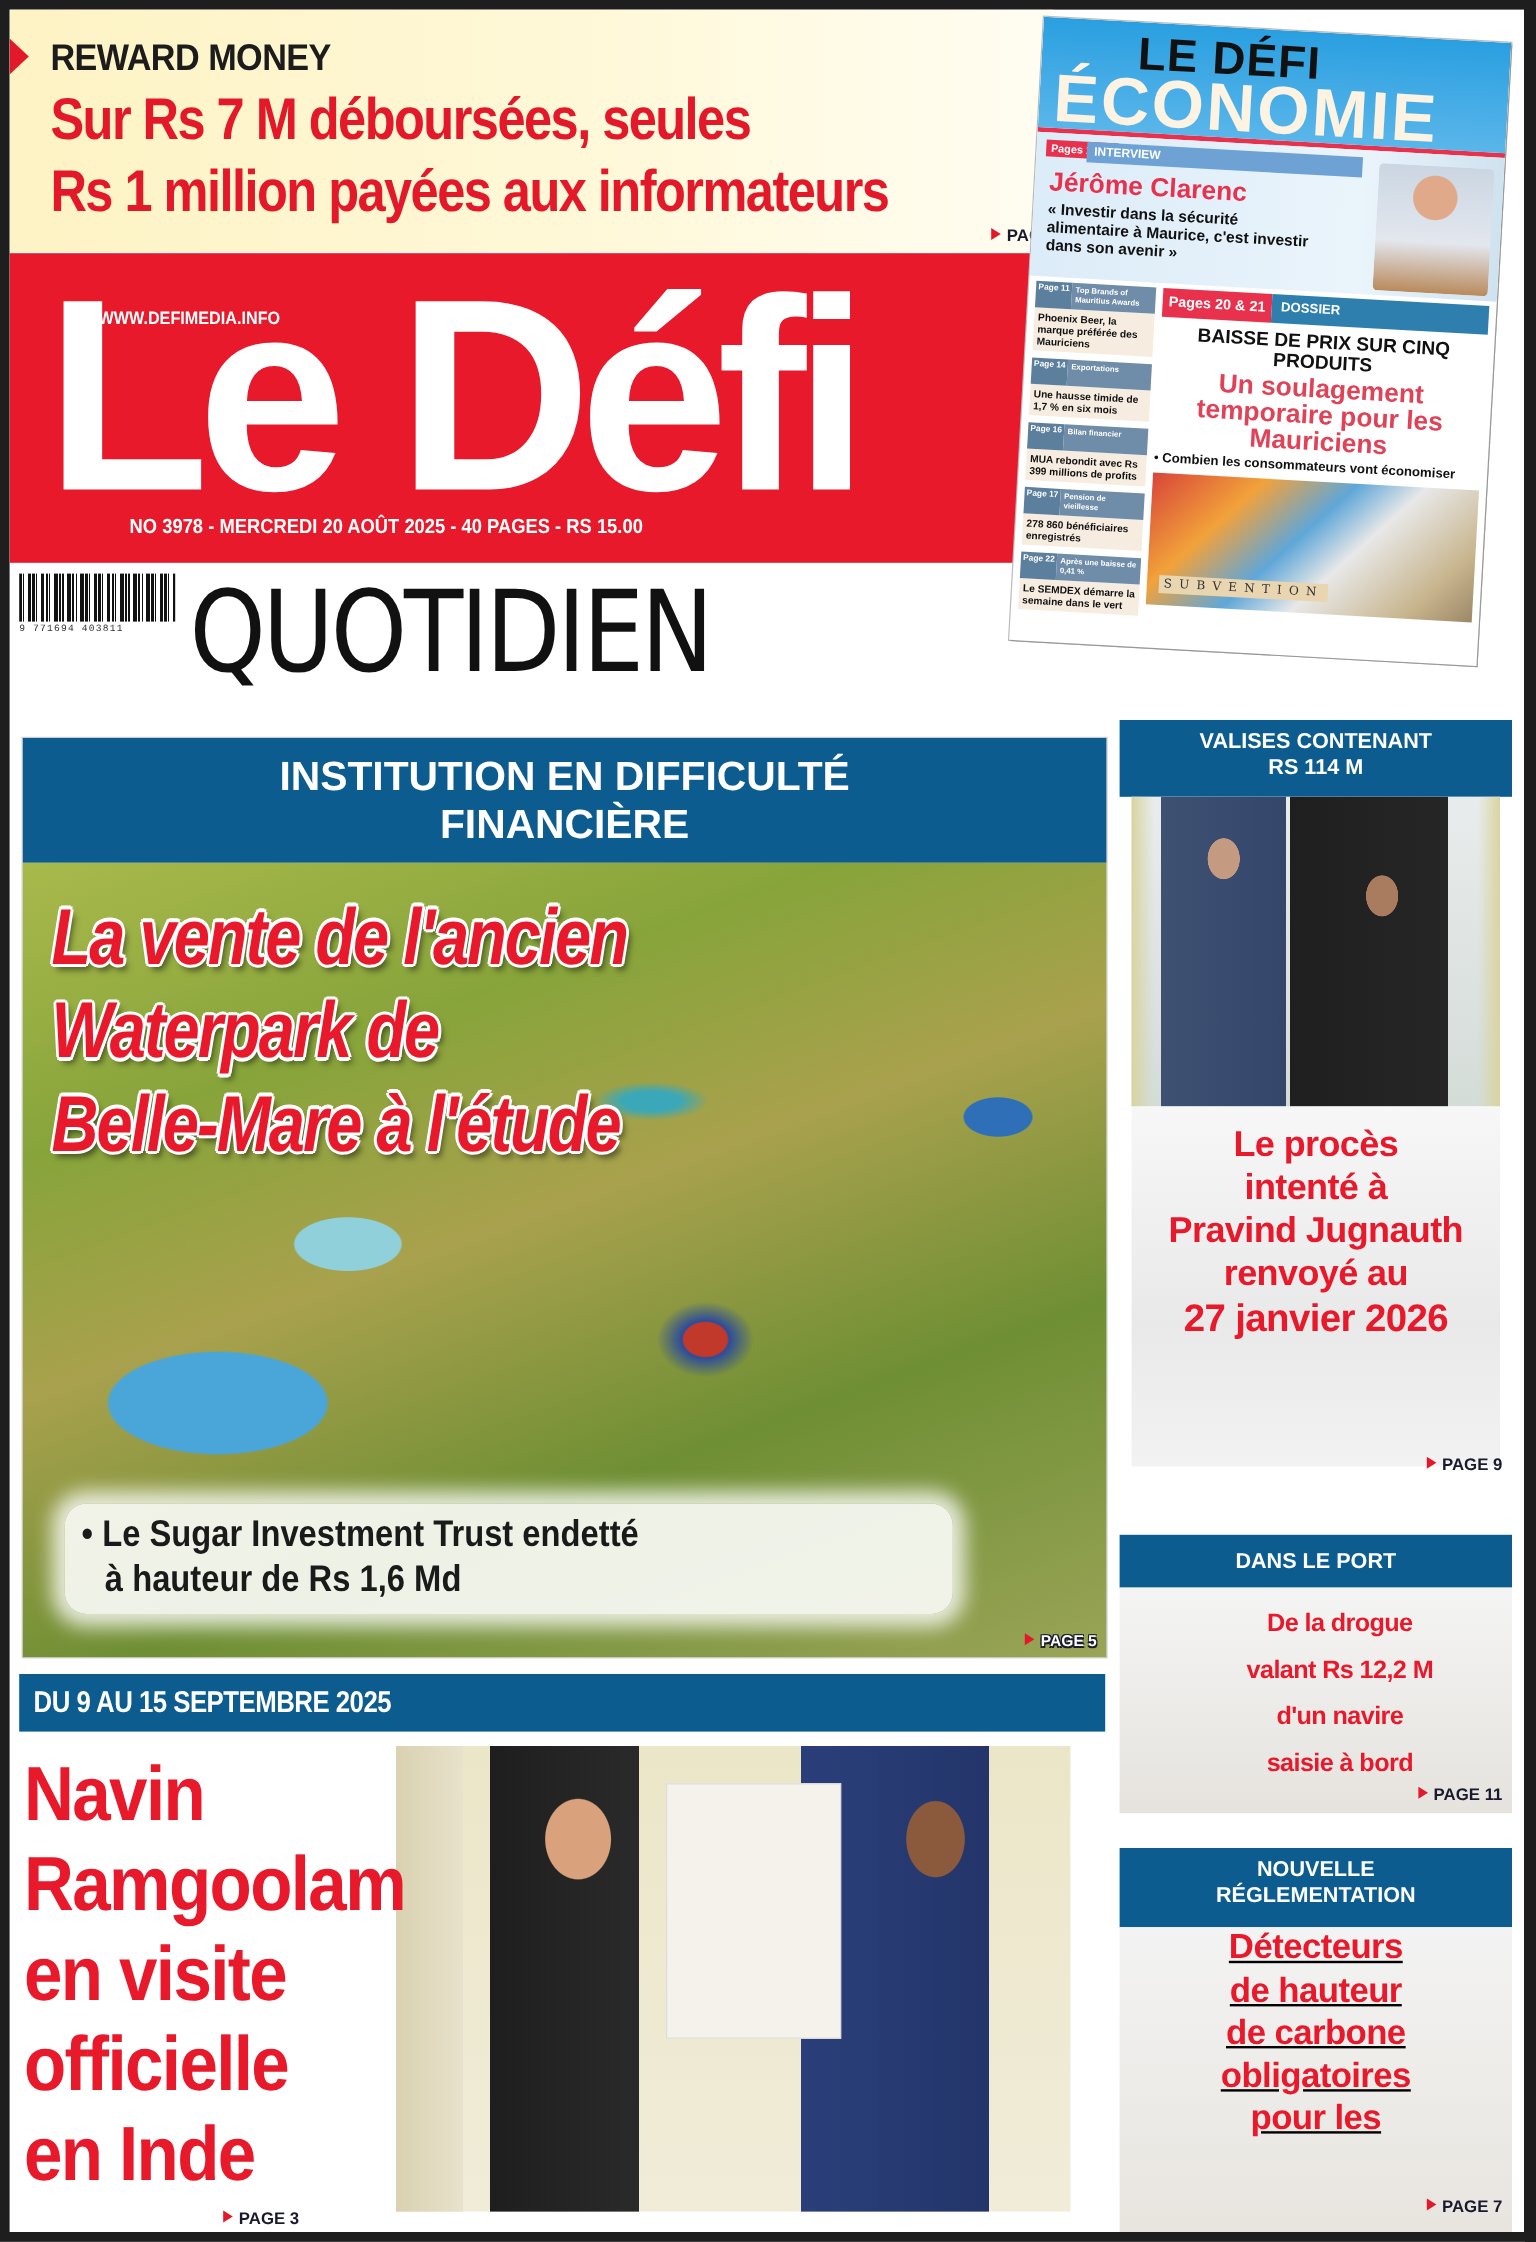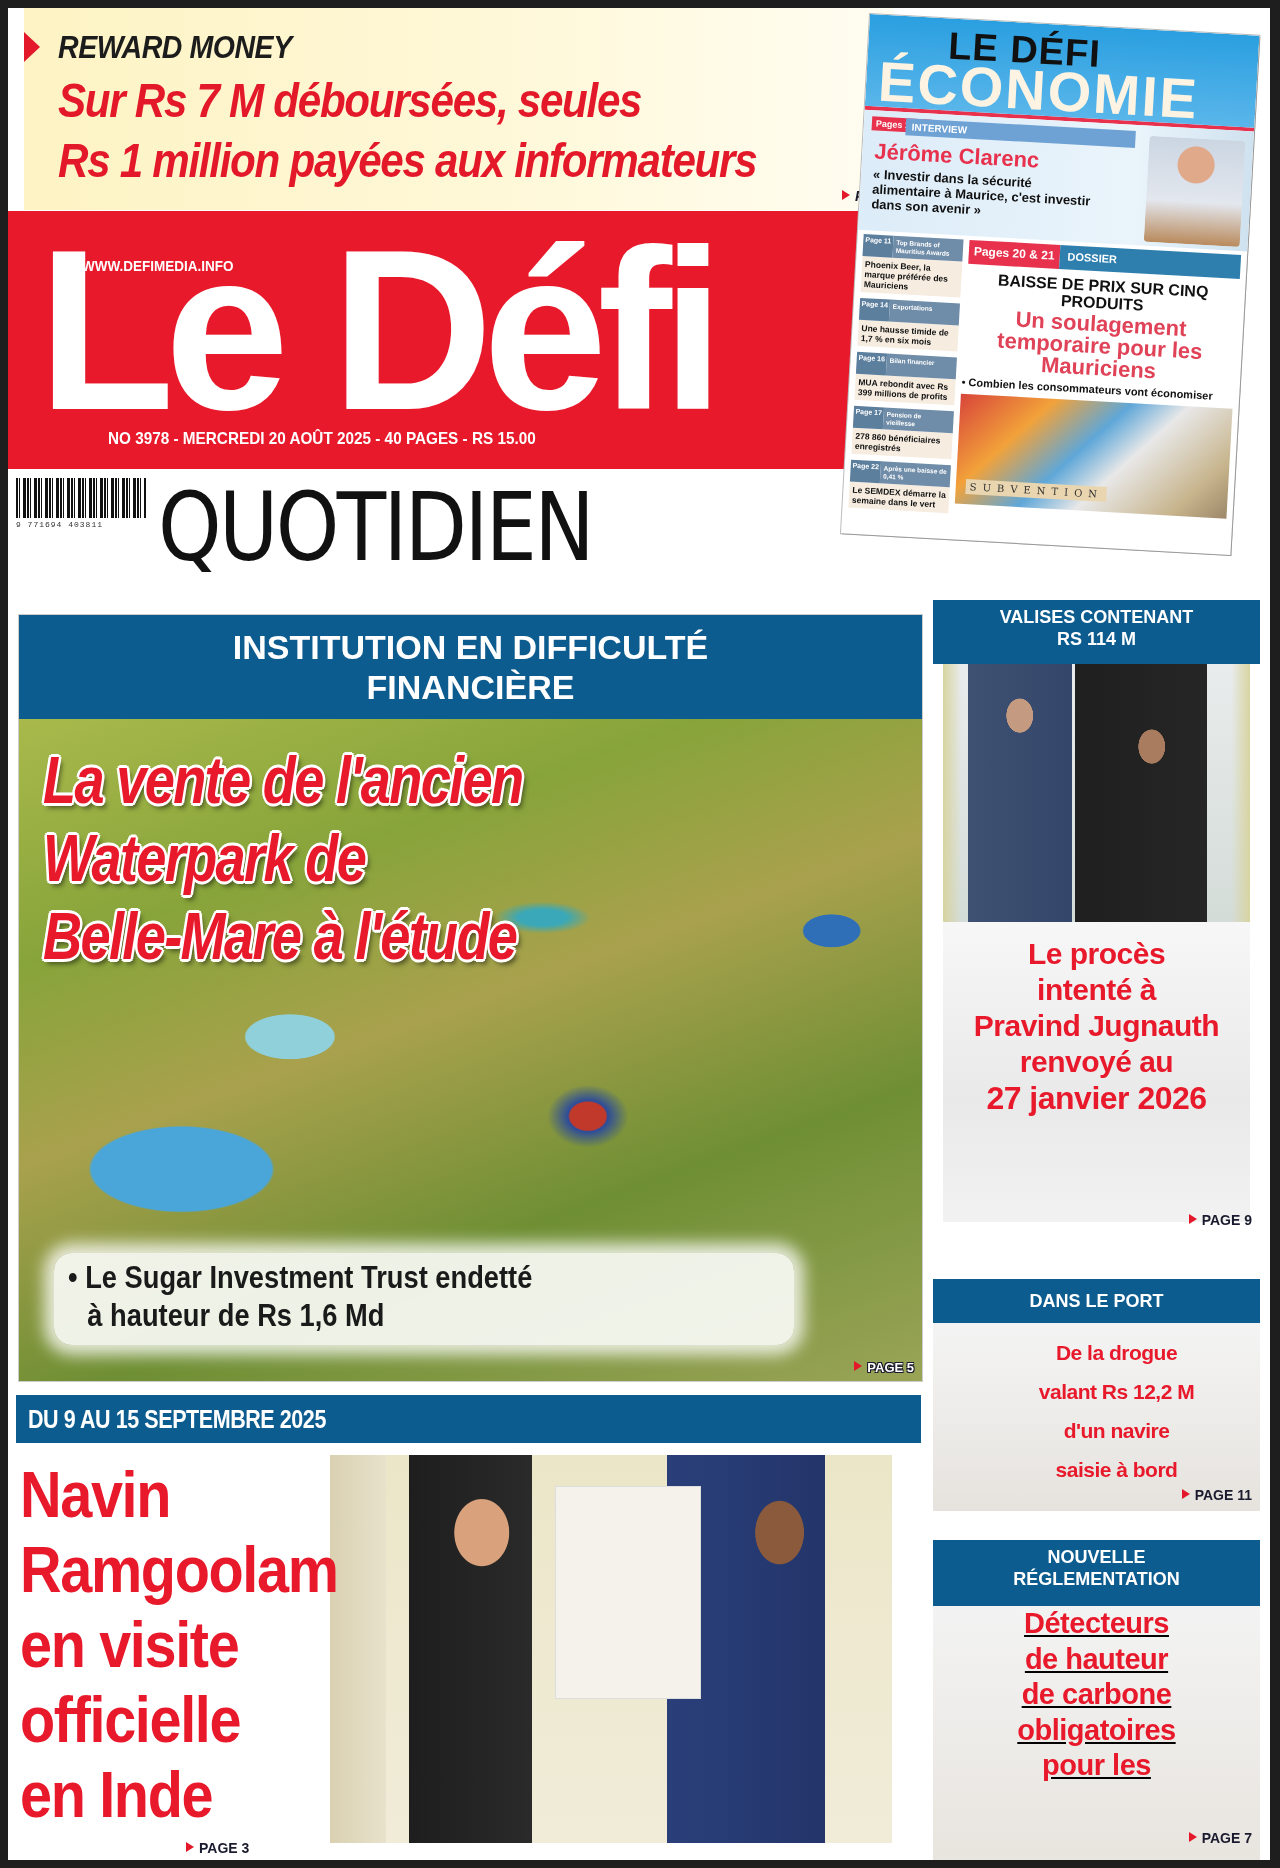--- a/index.html
+++ b/index.html
@@ -2,22 +2,22 @@
 <html><head>
 <meta charset="utf-8">
 <style>
   * { box-sizing: border-box; margin: 0; padding: 0; }
   html, body { width: 1280px; height: 1868px; overflow: hidden; background: #1e1e1e; }
   body { font-family: "Liberation Sans", sans-serif; position: relative; }
 
   .page { position: absolute; left: 8px; top: 8px; width: 1262px; height: 1852px; background: #fff; overflow: hidden; }
 
   
-  .teaser { position: absolute; left: 16px; top: 0; width: 870px; height: 202px;
-    background: linear-gradient(90deg, #fdf3c4 0%, #fff8d8 55%, #fffdf2 100%); font-style: italic; }
+  .teaser { position: absolute; left: 0; top: 0; width: 870px; height: 202px;
+    background: linear-gradient(90deg, #fdf3c4 0%, #fff8d8 55%, #fffdf2 100%); }
   .teaser .arrow { position: absolute; left: 0; top: 24px; width: 0; height: 0;
     border-top: 15px solid transparent; border-bottom: 15px solid transparent; border-left: 16px solid #e3192a; }
   .teaser .kicker { position: absolute; left: 34px; top: 22px; font-weight: 700; font-size: 31px; color: #1c1c1c; letter-spacing: -0.5px; transform: scaleX(0.92); transform-origin: left; }
   .teaser .headline { position: absolute; left: 34px; top: 62px; font-weight: 700; font-size: 49px; line-height: 60px; color: #e3192a; letter-spacing: -1.5px; transform: scaleX(0.86); transform-origin: left; white-space: nowrap; }
   .page-ref { font-weight: 700; color: #1a1a2e; font-size: 14px; white-space: nowrap; }
   .page-ref .tri { display: inline-block; width: 0; height: 0; border-top: 5px solid transparent; border-bottom: 5px solid transparent; border-left: 8px solid #e3192a; margin-right: 5px; vertical-align: 1px; }
   .teaser .page-ref { position: absolute; left: 826px; top: 56px; }
   .teaser .page-ref { left: 818px; top: 180px; }
 
   

